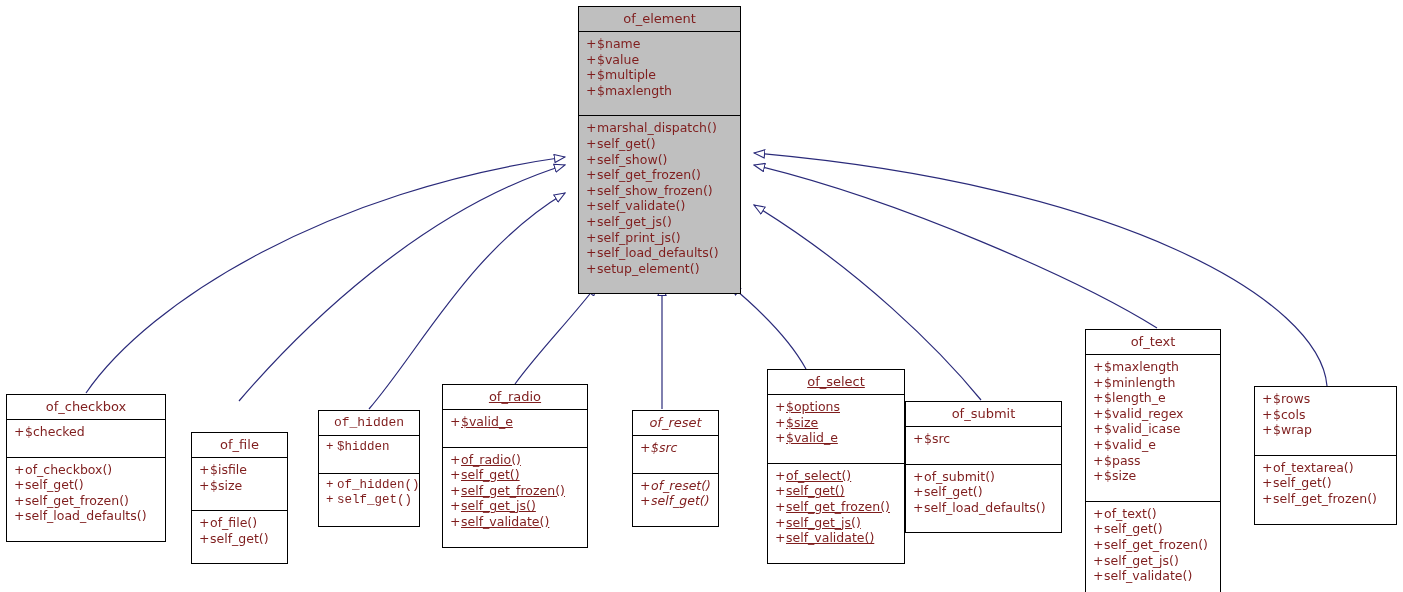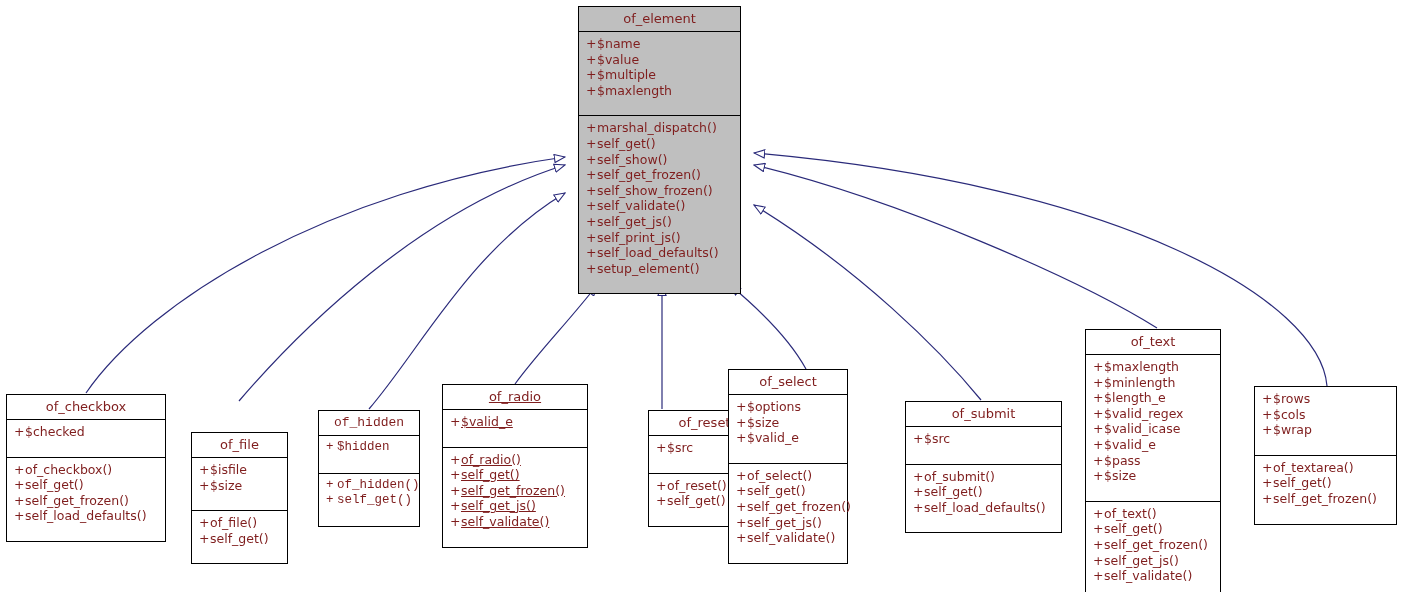--- a/index.html
+++ b/index.html
@@ -149,32 +149,32 @@
     </div>
     <div class="node-section last">
       <div class="member"><span class="sign">+</span><span>of_radio()</span></div>
       <div class="member"><span class="sign">+</span><span>self_get()</span></div>
       <div class="member"><span class="sign">+</span><span>self_get_frozen()</span></div>
       <div class="member"><span class="sign">+</span><span>self_get_js()</span></div>
       <div class="member"><span class="sign">+</span><span>self_validate()</span></div>
     </div>
   </div>
 
-  <div class="uml-node" style="left:648px; top:410px; width:113px;">
+  <div class="uml-node" style="left:632px; top:410px; width:87px;font-style:italic;">
     <div class="node-title">of_reset</div>
     <div class="node-section">
       <div class="member"><span class="sign">+</span><span>$src</span></div>
     </div>
     <div class="node-section last">
       <div class="member"><span class="sign">+</span><span>of_reset()</span></div>
       <div class="member"><span class="sign">+</span><span>self_get()</span></div>
     </div>
   </div>
 
-  <div class="uml-node" style="left:728px; top:369px; width:120px;">
+  <div class="uml-node" style="left:767px; top:369px; width:138px;text-decoration:underline;">
     <div class="node-title">of_select</div>
     <div class="node-section">
       <div class="member"><span class="sign">+</span><span>$options</span></div>
       <div class="member"><span class="sign">+</span><span>$size</span></div>
       <div class="member"><span class="sign">+</span><span>$valid_e</span></div>
     </div>
     <div class="node-section last">
       <div class="member"><span class="sign">+</span><span>of_select()</span></div>
       <div class="member"><span class="sign">+</span><span>self_get()</span></div>
       <div class="member"><span class="sign">+</span><span>self_get_frozen()</span></div>

